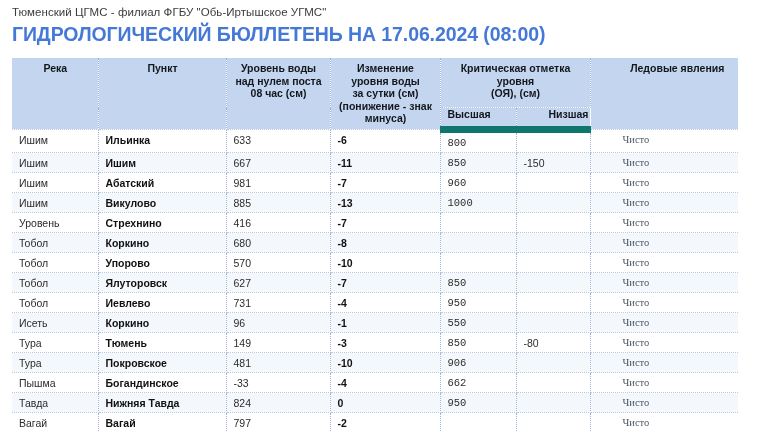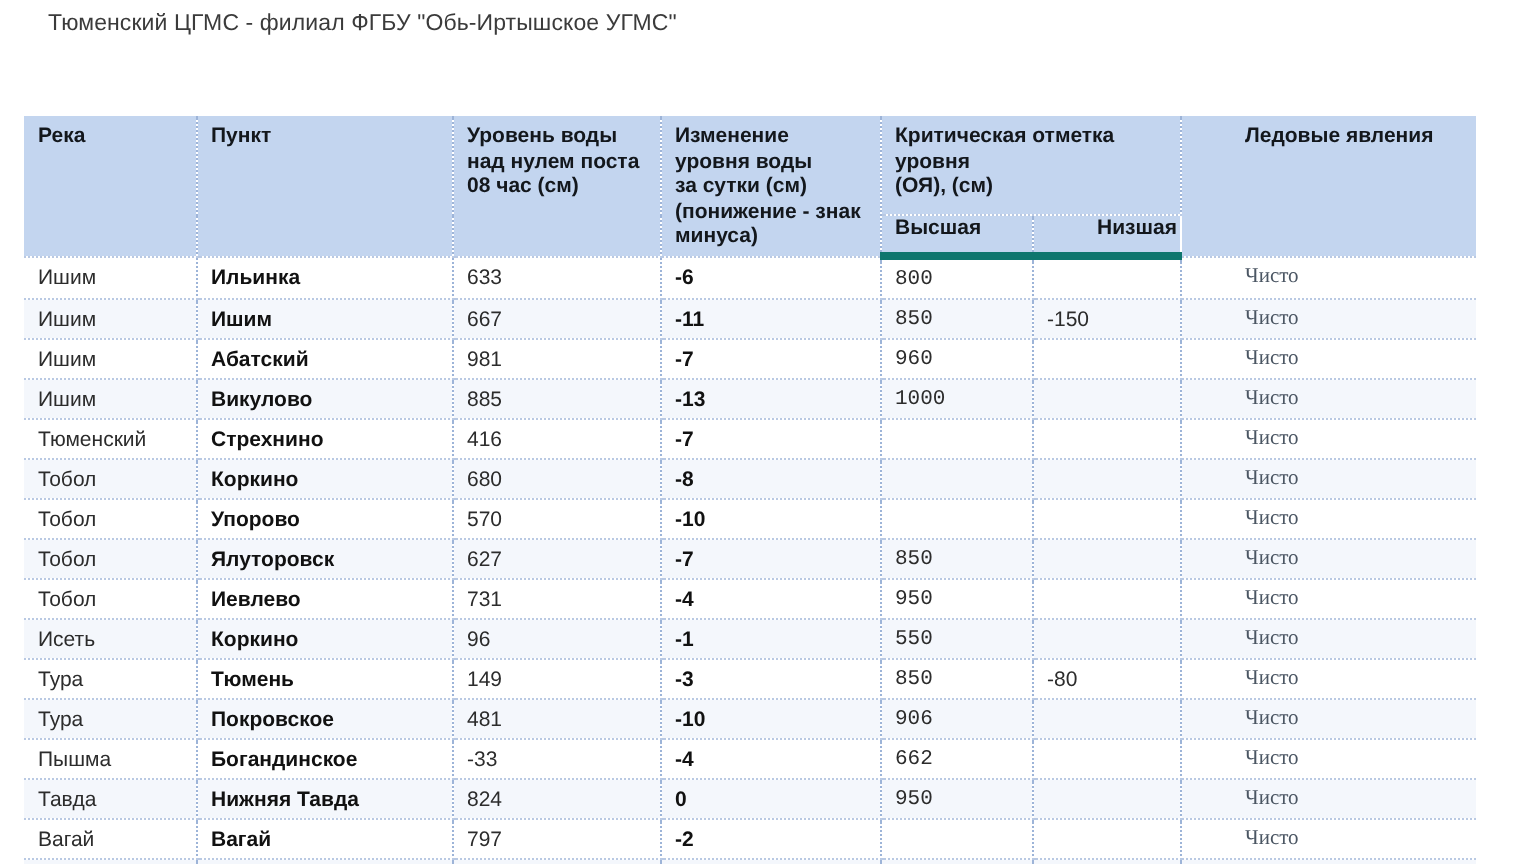--- a/index.html
+++ b/index.html
@@ -18,21 +18,21 @@
   #page {
     position: relative;
     width: 760px;
     height: 432px;
     background: #ffffff;
   }
 
   
   .header-block {
     position: absolute;
-    left: 24px;
+    left: 12px;
     top: 5px;
     width: 736px;
   }
   .org-line {
     font-size: 11.5px;
     color: #3b3b3b;
     line-height: 14px;
     letter-spacing: 0.05px;
     white-space: nowrap;
   }
@@ -79,26 +79,27 @@
     background: #c3d5ef;
     font-weight: bold;
     font-size: 10.5px;
     line-height: 12.5px;
     color: #13171c;
     border-bottom: 1px dotted #a7bcdd;
     padding-top: 6px;
   }
   thead tr.head-top th {
     height: 42px;
+    text-align: center;
   }
   thead tr.head-sub th {
     height: 11px;
     padding-top: 0;
     padding-bottom: 5px;
-    border-bottom: 4px solid #0f766e;
+    border-bottom: 7px solid #0f766e;
   }
   th.no-sep-bottom {
     border-bottom: 1px solid #b0c6e6;
   }
 
   tbody tr { height: 17px; }
   tbody tr:nth-child(odd)  td { background: #ffffff; }
   tbody tr:nth-child(even) td { background: #f4f7fc; }
   tbody td {
     line-height: 12px;
@@ -124,20 +125,21 @@
   .col-critlo  { width: 74px; }
   .col-ice     { width: 148px; }
 </style>
 </head>
 <body>
 
 <div id="page">
 
   <div class="header-block">
     <div class="org-line">Тюменский ЦГМС - филиал ФГБУ "Обь-Иртышское УГМС"</div>
+    <div class="bulletin-title">ГИДРОЛОГИЧЕСКИЙ БЮЛЛЕТЕНЬ НА 17.06.2024 (08:00)</div>
   </div>
 
   <div class="table-wrap">
     <table class="hydro">
       <colgroup>
         <col class="col-river">
           <col class="col-post">
           <col class="col-level">
         <col class="col-change">
           <col class="col-crithi">
@@ -203,21 +205,21 @@
           <tr>
             <td class="river">Ишим</td>
             <td class="post">Викулово</td>
             <td class="level">885</td>
             <td class="change">-13</td>
             <td class="crit-hi">1000</td>
             <td class="crit-lo"></td>
             <td class="ice">Чисто</td>
           </tr>
           <tr>
-            <td class="river">Тюменский</td>
+            <td class="river">Уровень</td>
             <td class="post">Стрехнино</td>
             <td class="level">416</td>
             <td class="change">-7</td>
             <td class="crit-hi"></td>
             <td class="crit-lo"></td>
             <td class="ice">Чисто</td>
           </tr>
           <tr>
             <td class="river">Тобол</td>
             <td class="post">Коркино</td>

